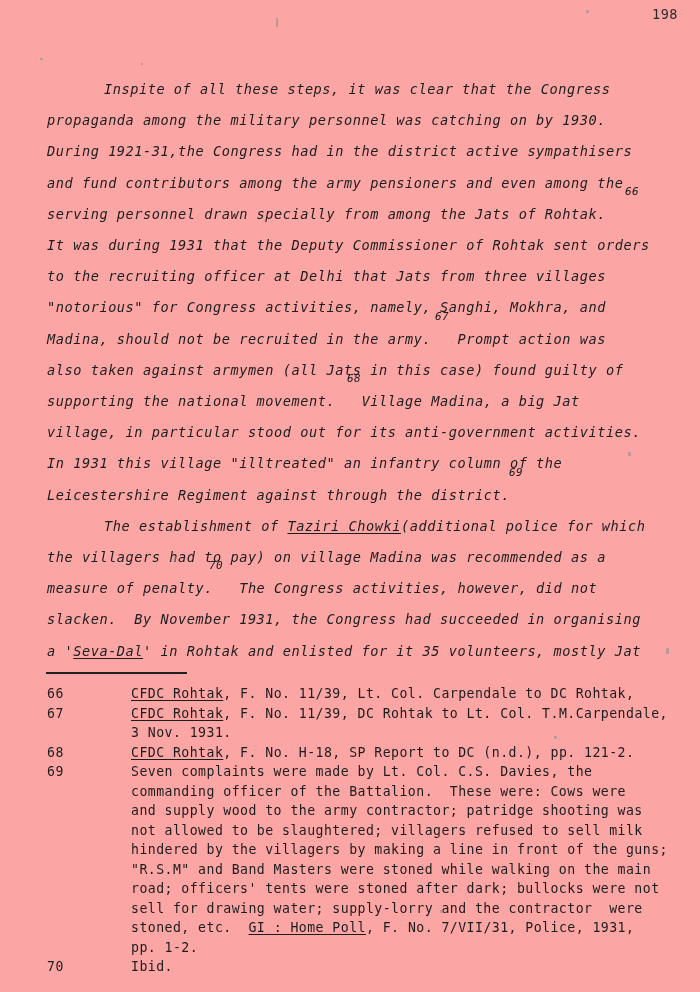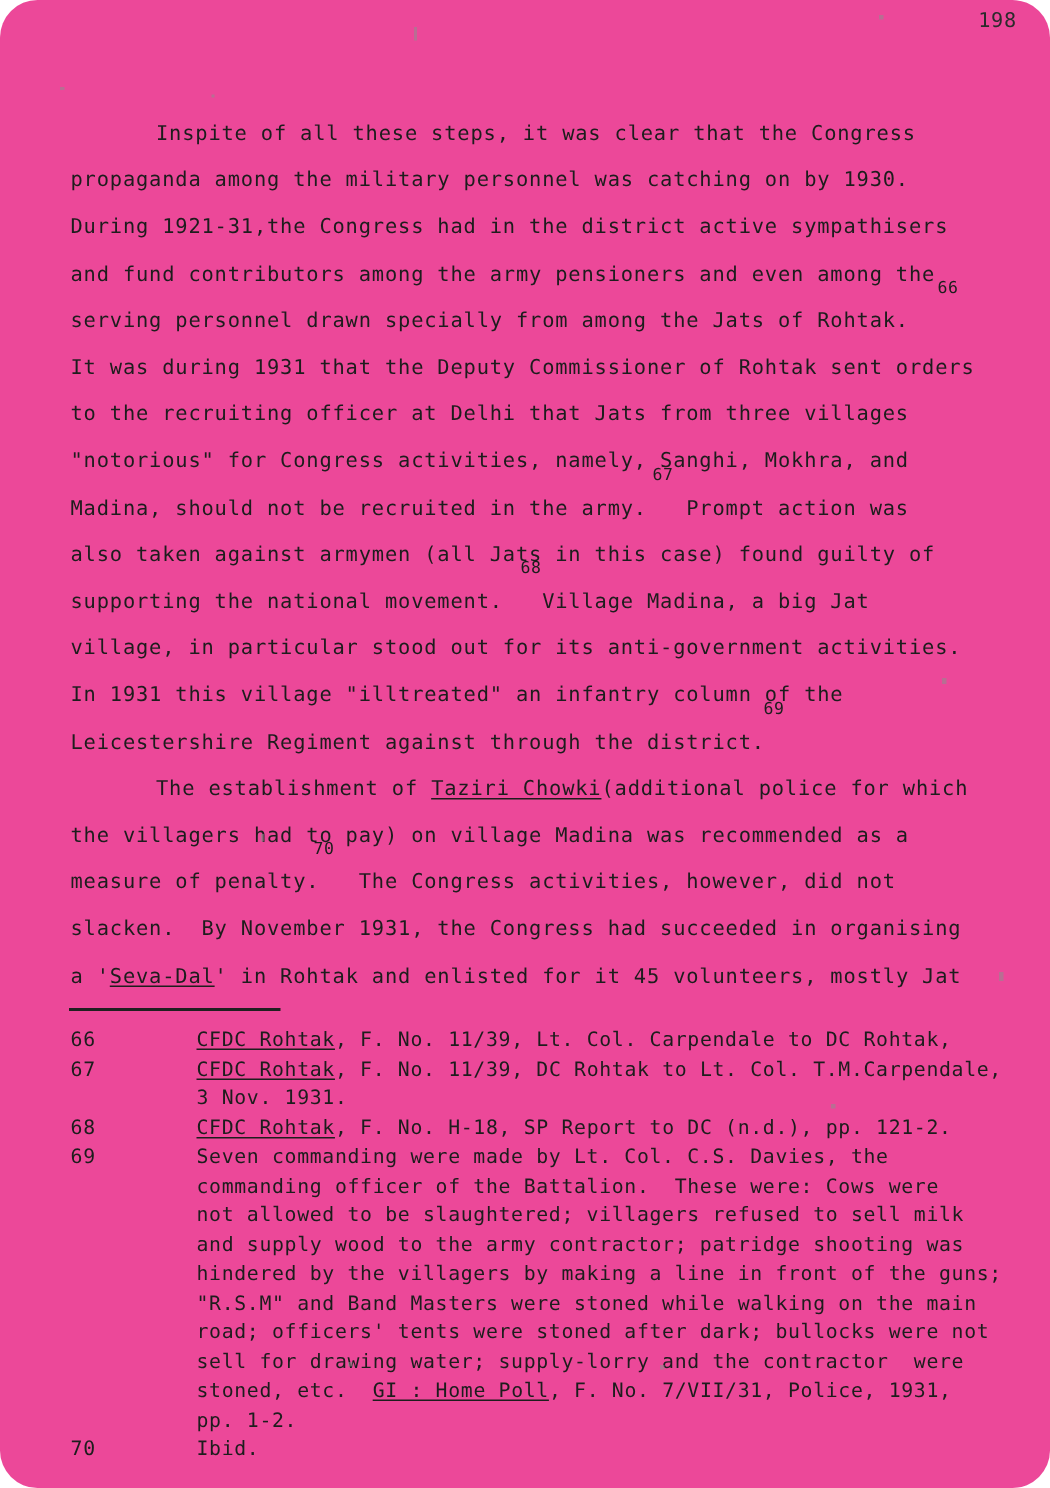--- a/index.html
+++ b/index.html
@@ -9,23 +9,22 @@
     background: #ffffff;
   }
   body {
     font-family: "DejaVu Sans Mono", "Liberation Mono", monospace;
     color: #1a1a1a;
   }
   #page {
     position: relative;
     width: 700px;
     height: 992px;
-    background: #ec4899;
+    background: #fca5a5;
     overflow: hidden;
-    border-radius: 25px;
   }
 
   
   .page-number {
     position: absolute;
     top: 6px;
     right: 22px;
     font-size: 13.5px;
     letter-spacing: 0.5px;
     color: #2b2b2b;
@@ -37,20 +36,21 @@
     background: #8e8e8e;
     opacity: 0.55;
   }
 
   
   .body-block {
     position: absolute;
     left: 47px;
     top: 74px;
     width: 616px;
+    font-style: italic;
   }
   .para {
     margin: 0;
   }
   .line {
     position: relative;
     font-size: 13.6px;
     line-height: 31.2px;
     letter-spacing: 0.55px;
     white-space: pre;
@@ -137,21 +137,21 @@
         <div class="line"><span>supporting the national movement.   Village Madina, a big Jat</span><span class="sup" style="left: 300px;">68</span></div>
         <div class="line"><span>village, in particular stood out for its anti-government activities.</span></div>
         <div class="line"><span>In 1931 this village "illtreated" an infantry column of the</span></div>
         <div class="line"><span>Leicestershire Regiment against through the district.</span><span class="sup" style="left: 462px;">69</span></div>
       </div>
       <div class="para">
         <div class="line indent"><span>The establishment of </span><span class="uline">Taziri Chowki</span><span>(additional police for which</span></div>
         <div class="line"><span>the villagers had to pay) on village Madina was recommended as a</span></div>
         <div class="line"><span>measure of penalty.   The Congress activities, however, did not</span><span class="sup" style="left: 162px;">70</span></div>
         <div class="line"><span>slacken.  By November 1931, the Congress had succeeded in organising</span></div>
-        <div class="line"><span>a '</span><span class="uline">Seva-Dal</span><span>' in Rohtak and enlisted for it 45 volunteers, mostly Jat</span></div>
+        <div class="line"><span>a '</span><span class="uline">Seva-Dal</span><span>' in Rohtak and enlisted for it 35 volunteers, mostly Jat</span></div>
       </div>
     </div>
 
   <div class="fn-rule"></div>
 
   <div class="footnotes">
       <div class="fn">
         <div class="fn-num">66</div>
         <div class="fn-body">
           <div class="fn-line"><span class="uline">CFDC Rohtak</span><span>, F. No. 11/39, Lt. Col. Carpendale to DC Rohtak,</span></div>
@@ -166,24 +166,24 @@
       </div>
       <div class="fn">
         <div class="fn-num">68</div>
         <div class="fn-body">
           <div class="fn-line"><span class="uline">CFDC Rohtak</span><span>, F. No. H-18, SP Report to DC (n.d.), pp. 121-2.</span></div>
         </div>
       </div>
       <div class="fn">
         <div class="fn-num">69</div>
         <div class="fn-body">
-          <div class="fn-line"><span>Seven commanding were made by Lt. Col. C.S. Davies, the</span></div>
+          <div class="fn-line"><span>Seven complaints were made by Lt. Col. C.S. Davies, the</span></div>
           <div class="fn-line"><span>commanding officer of the Battalion.  These were: Cows were</span></div>
+          <div class="fn-line"><span>and supply wood to the army contractor; patridge shooting was</span></div>
           <div class="fn-line"><span>not allowed to be slaughtered; villagers refused to sell milk</span></div>
-          <div class="fn-line"><span>and supply wood to the army contractor; patridge shooting was</span></div>
           <div class="fn-line"><span>hindered by the villagers by making a line in front of the guns;</span></div>
           <div class="fn-line"><span>"R.S.M" and Band Masters were stoned while walking on the main</span></div>
           <div class="fn-line"><span>road; officers' tents were stoned after dark; bullocks were not</span></div>
           <div class="fn-line"><span>sell for drawing water; supply-lorry and the contractor  were</span></div>
           <div class="fn-line"><span>stoned, etc.  </span><span class="uline">GI : Home Poll</span><span>, F. No. 7/VII/31, Police, 1931,</span></div>
           <div class="fn-line"><span>pp. 1-2.</span></div>
         </div>
       </div>
       <div class="fn">
         <div class="fn-num">70</div>

